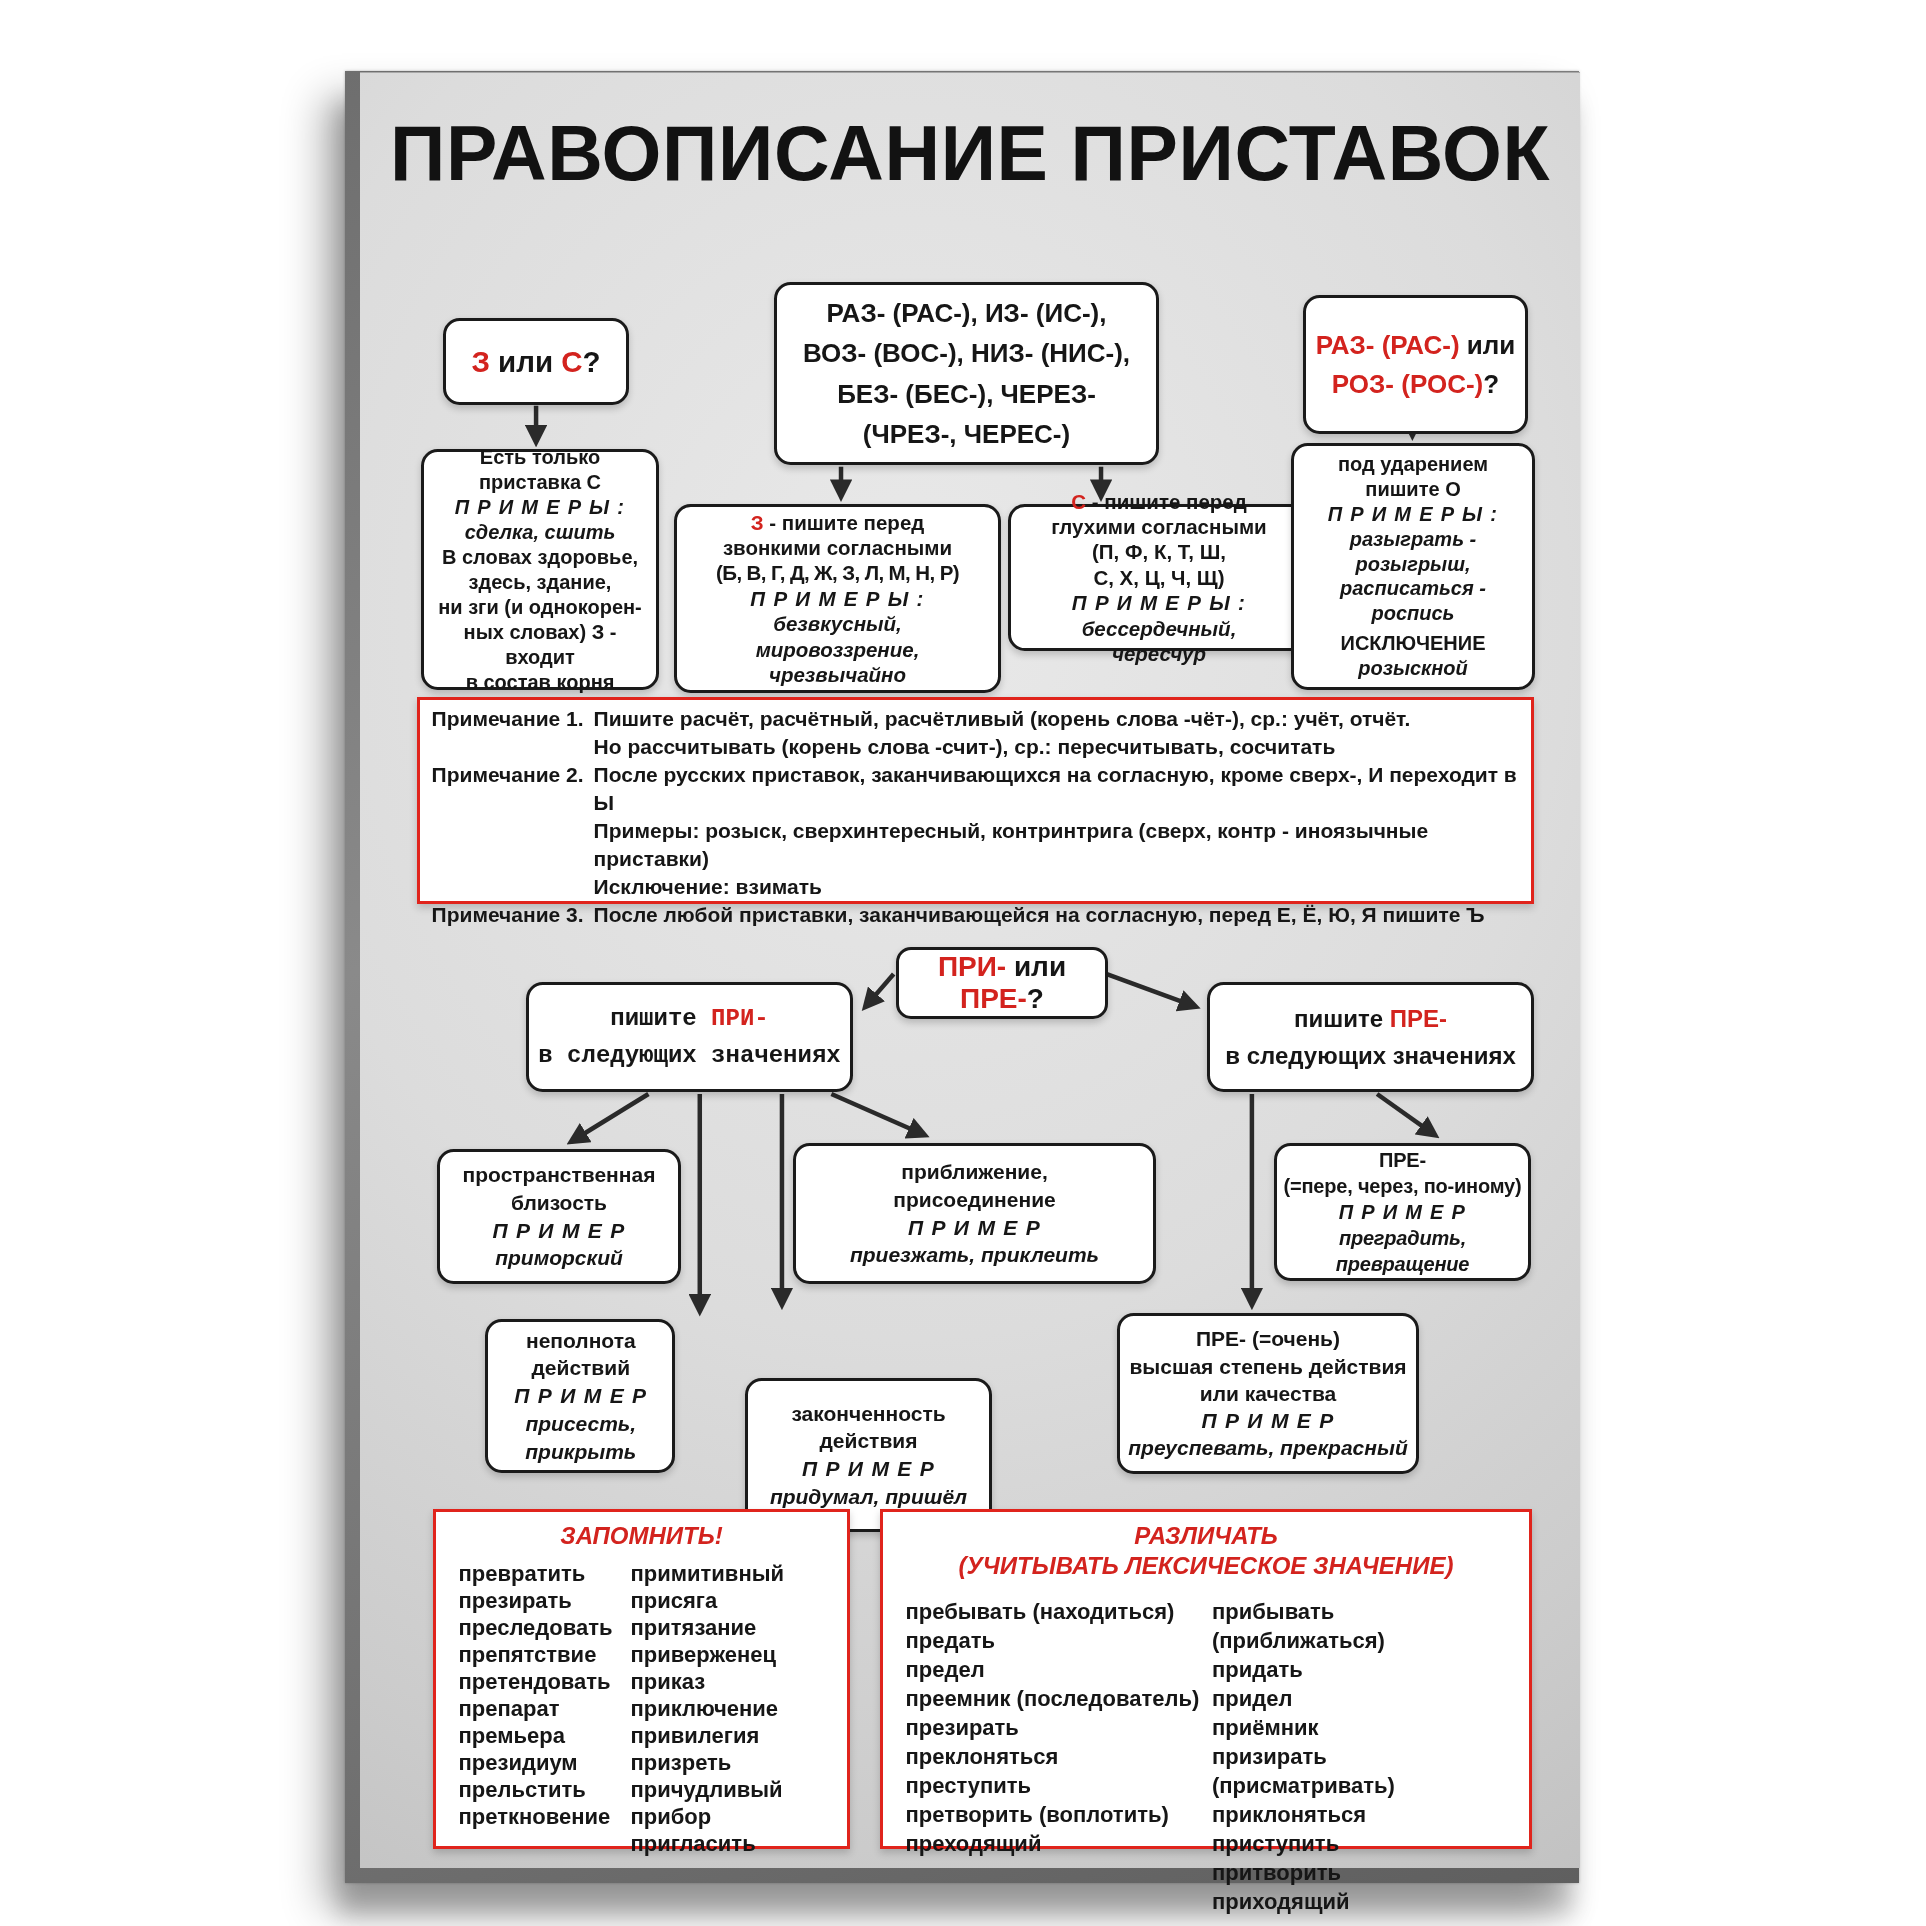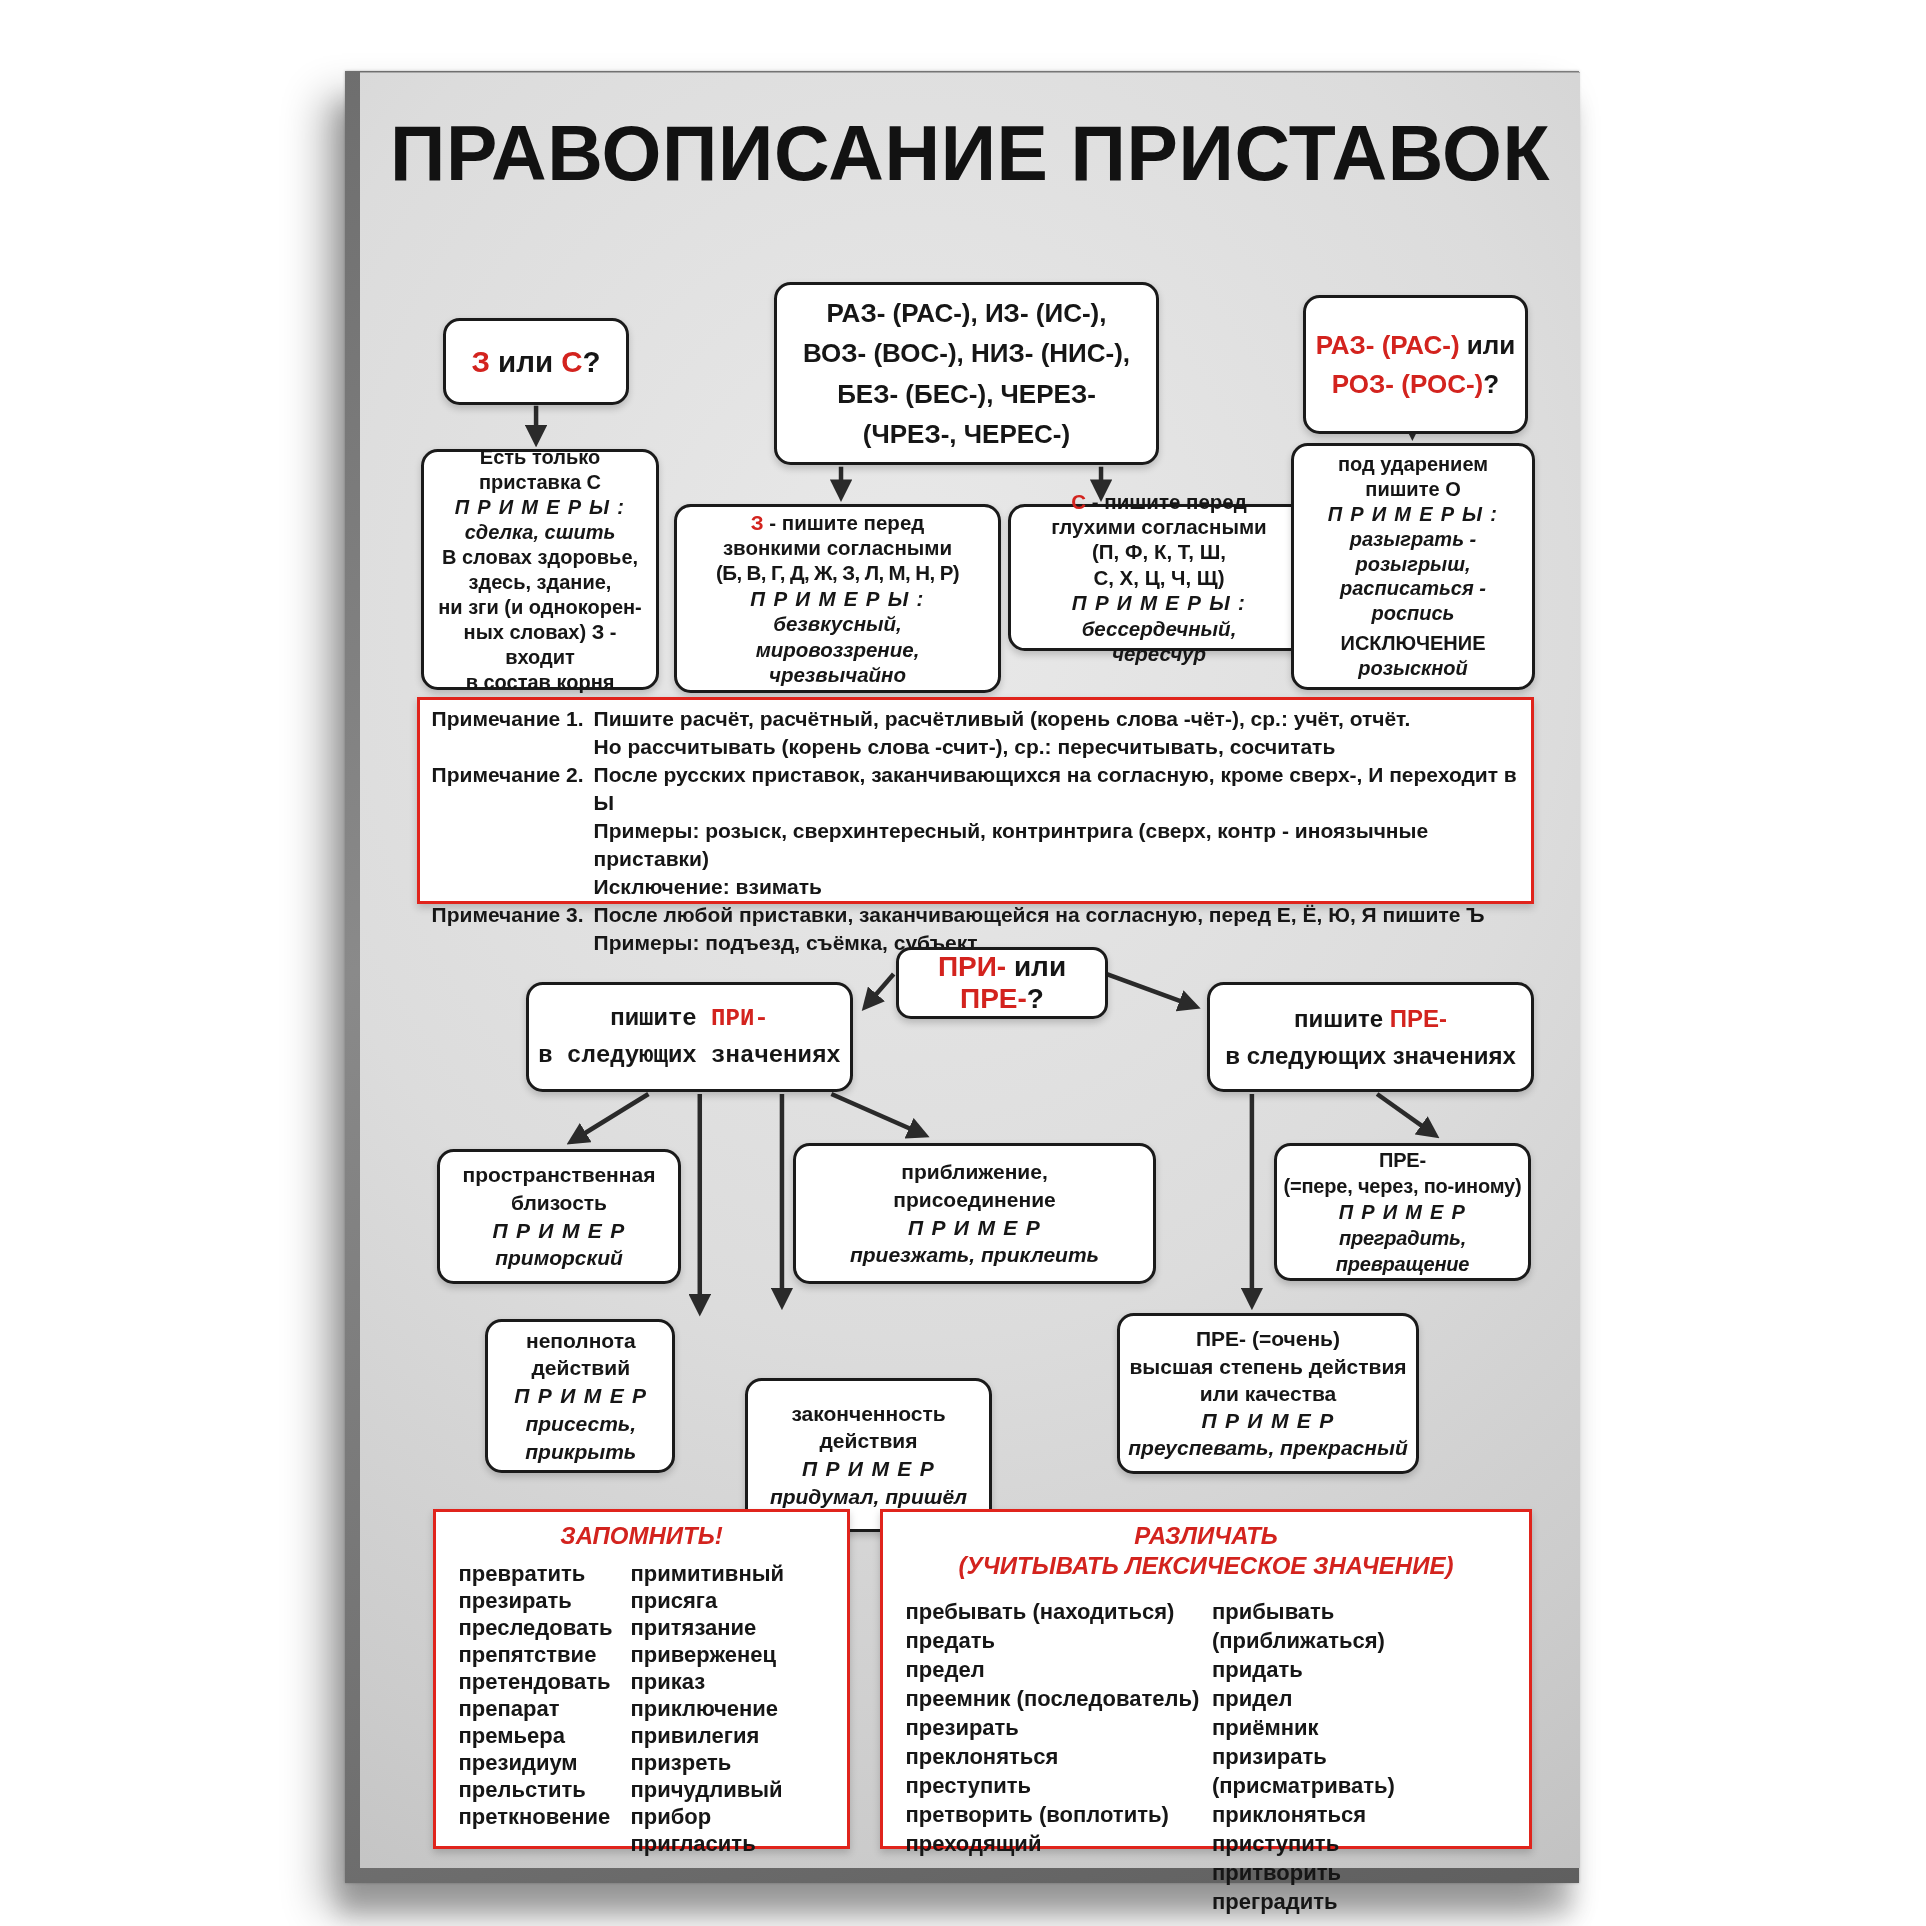--- a/index.html
+++ b/index.html
@@ -156,21 +156,20 @@
   <div class="note-row">
       <span></span>
       <span>Исключение: взимать</span>
     </div>
   <div class="note-row">
       <span>Примечание 3.</span>
       <span>После любой приставки, заканчивающейся на согласную, перед Е, Ё, Ю, Я пишите Ъ</span>
     </div>
   <div class="note-row">
       <span></span>
-      <span>Примеры: подъезд, съёмка, субъект</span>
     </div>
 </div>
 
 <div class="fbox" style="left:896px;top:947px;width:212px;height:72px;font-size:28px;border-radius:15px;">
   <div><span class="red">ПРИ-</span><span> или </span><span class="red">ПРЕ-</span><span>?</span></div>
 </div>
 
 <div class="fbox" style="left:526px;top:982px;width:327px;height:110px;font-size:24px;line-height:1.55;font-family:Liberation Mono, monospace;">
   <div><span>пишите </span><span class="red">ПРИ-</span></div>
   <div>в следующих значениях</div>
@@ -272,17 +271,17 @@
     </div>
     <div class="col" style="width:49%;line-height:29px;">
       <div>прибывать (приближаться)</div>
       <div>придать</div>
       <div>придел</div>
       <div>приёмник</div>
       <div>призирать (присматривать)</div>
       <div>приклоняться</div>
       <div>приступить</div>
       <div>притворить</div>
-      <div>преградить</div>
+      <div>приходящий</div>
     </div>
   </div>
 </div>
 
 
 </body></html>

